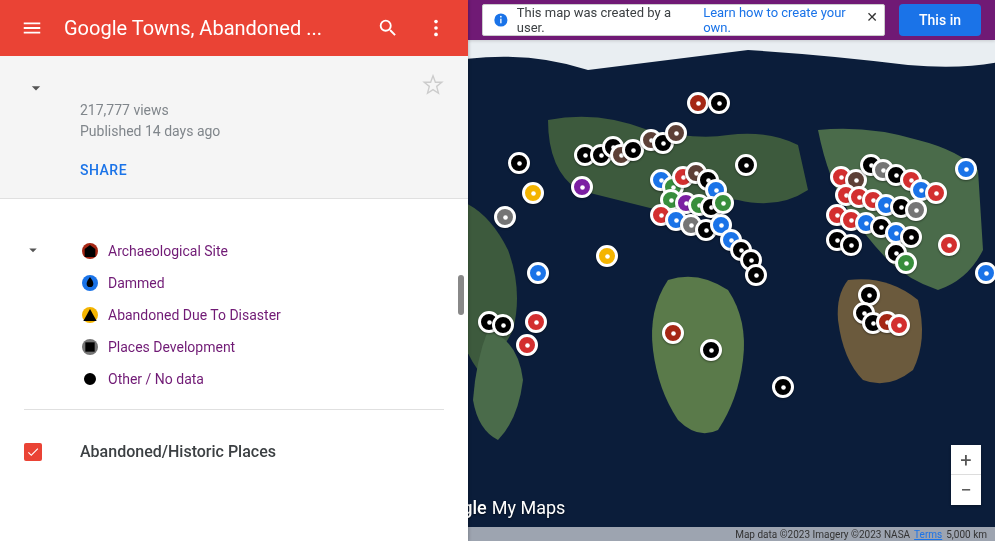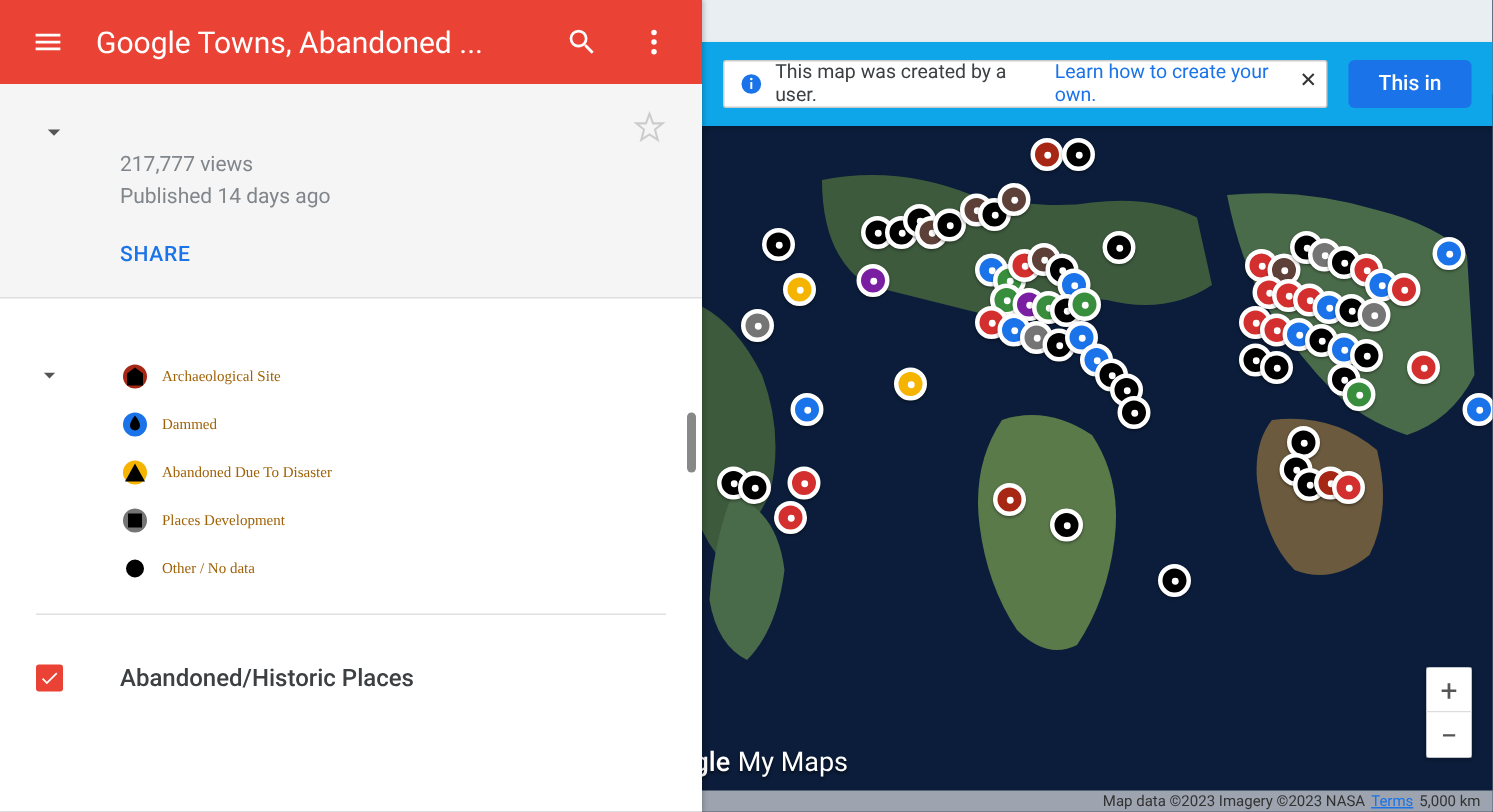--- a/index.html
+++ b/index.html
@@ -16,25 +16,25 @@
 .share-btn { margin-left:52px; margin-top:16px; color:#1a73e8; font-size:14px; font-weight:500; background:none; border:none; padding:4px; cursor:pointer; letter-spacing:0.5px; }
 .layers { flex:1; overflow-y:auto; background:#fff; }
 .layer-group { padding:22px 24px 10px 24px; }
 .layer-header { display:flex; align-items:center; }
 .checkbox { width:18px; height:18px; background:#ea4335; border-radius:2px; display:flex; align-items:center; justify-content:center; cursor:pointer; flex-shrink:0; margin-right:38px; }
 .layer-title { font-size:16px; color:#3c4043; font-weight:500; }
 .sublist { margin-top:14px; padding-left:2px; }
 .sub-toggle { position:absolute; margin-left:-2px; color:#555; }
 .subitem { display:flex; align-items:center; padding:8px 0 8px 56px; cursor:pointer; }
 .subitem .marker { width:16px; height:16px; border-radius:50%; margin-right:10px; flex-shrink:0; display:flex; align-items:center; justify-content:center; }
-.subitem span.label { font-size:10px; color:#a16207;font-family:Liberation Serif, serif; }
+.subitem span.label { font-size:14px; color:#701a75; }
 .divider { height:1px; background:#e0e0e0; margin:14px 0 0 0; }
 .map-pane { position:absolute; left:468px; top:0; right:0; bottom:0; background:#0c1e3d; }
 .map-bg { width:100%; height:100%; position:relative; overflow:hidden; }
-.topbar { position:absolute; left:468px; top:0; right:0; height:56px; background:#0ea5e9; display:flex; align-items:center; padding:0 14px; z-index:5; box-shadow:0 1px 3px rgba(0,0,0,0.15);margin-top:28px; }
+.topbar { position:absolute; left:468px; top:0; right:0; height:40px; background:#701a75; display:flex; align-items:center; padding:0 14px; z-index:5; box-shadow:0 1px 3px rgba(0,0,0,0.15); }
 .notice { flex:1; background:#fff; border:1px solid #ccc; border-radius:2px; height:32px; display:flex; align-items:center; padding:0 10px; font-size:13px; color:#3c4043; position:relative; }
 .notice a { color:#1a73e8; text-decoration:none; margin-left:4px; }
 .close-notice { position:absolute; right:6px; top:4px; cursor:pointer; font-size:14px; color:#333; }
 .signin { margin-left:14px; background:#1a73e8; color:#fff; border:none; padding:8px 20px; border-radius:4px; font-size:14px; font-weight:500; cursor:pointer; }
 .zoom { position:absolute; right:14px; bottom:36px; width:30px; background:#fff; border-radius:2px; box-shadow:0 1px 3px rgba(0,0,0,0.3); z-index:5; }
 .zoom button { width:30px; height:30px; border:none; background:#fff; font-size:20px; color:#555; cursor:pointer; display:block; }
 .zoom button:first-child { border-bottom:1px solid #ddd; }
 .attrib { position:absolute; bottom:0; left:468px; right:0; height:14px; font-size:10px; color:#333; display:flex; justify-content:flex-end; align-items:center; padding-right:8px; background:rgba(255,255,255,0.6); z-index:4; }
 .attrib a { color:#1a73e8; margin:0 4px; }
 .logo { position:absolute; bottom:22px; left:50%; transform:translateX(-50%); z-index:3; color:#fff; font-size:18px; font-weight:400; text-shadow:0 1px 2px rgba(0,0,0,0.6); font-family:'Product Sans',Arial; }

